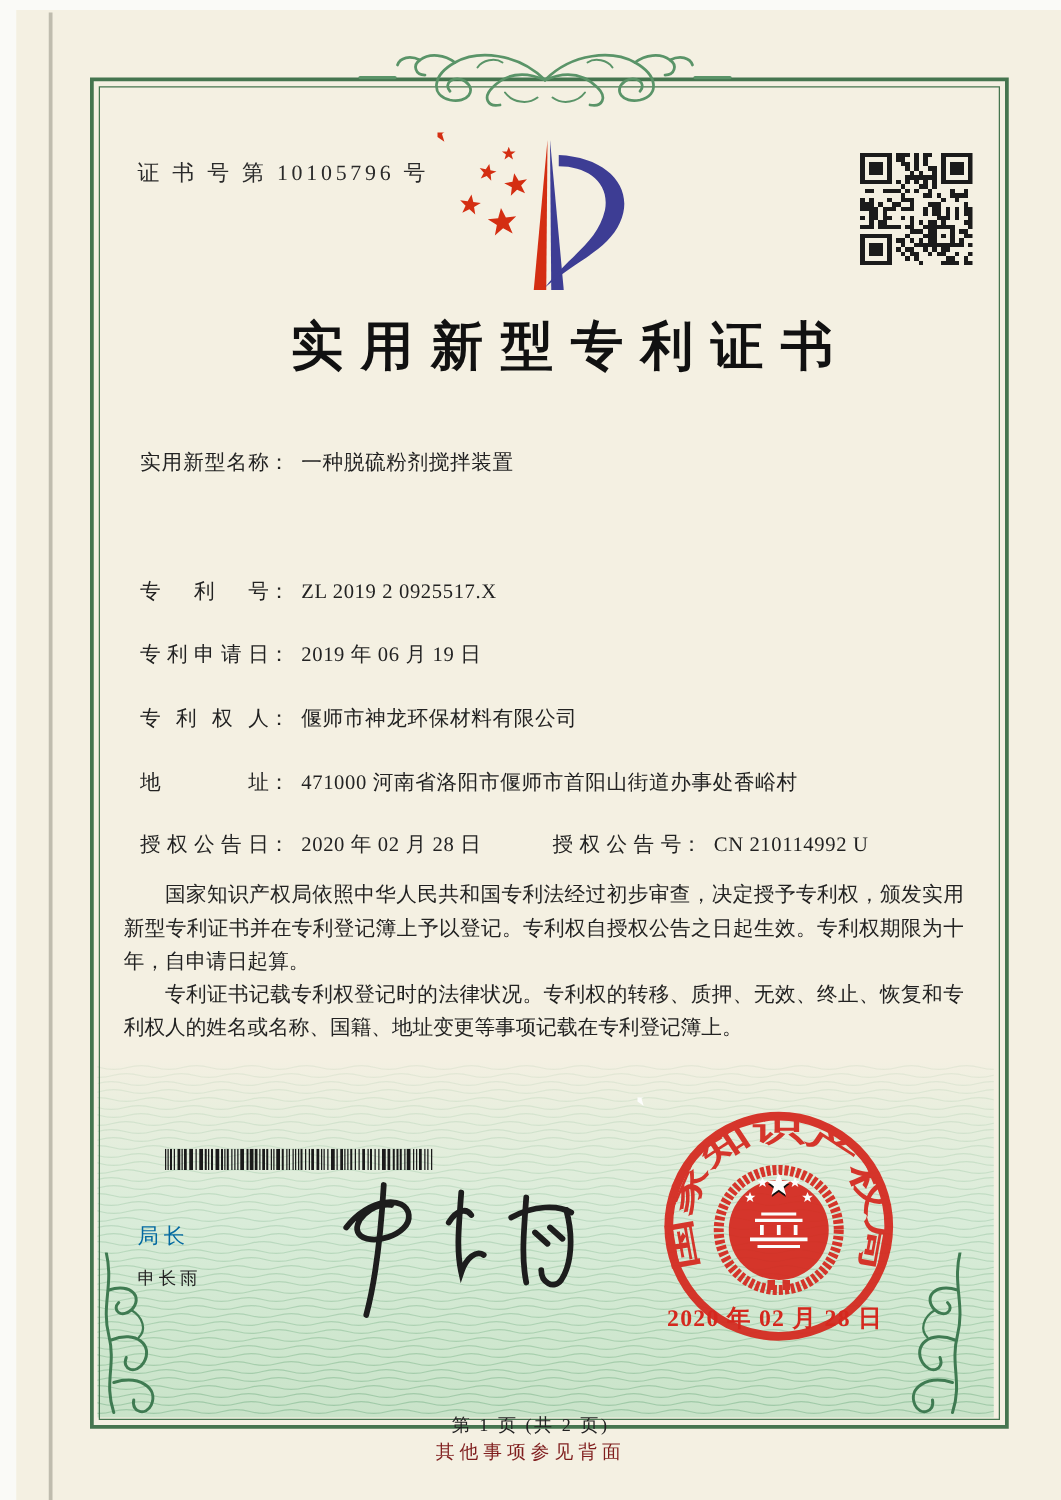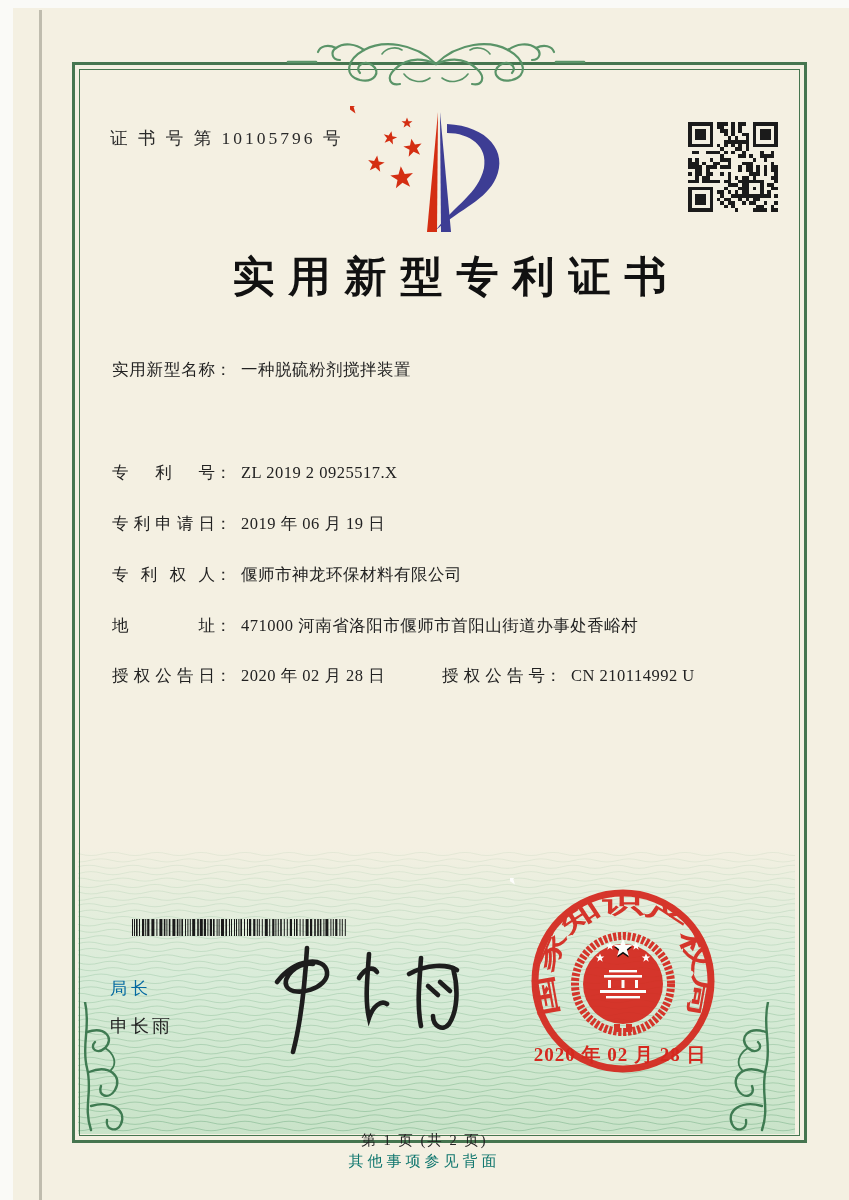--- a/index.html
+++ b/index.html
@@ -30,26 +30,26 @@
   .title{left:0;top:249px;width:100%;text-align:center;font-size:42px;font-weight:700;letter-spacing:14px;color:#111;padding-left:32px;}
   .row{position:absolute;left:112px;width:685px;font-size:16.5px;color:#222;}
   .row .lab{display:inline-block;width:103px;text-align:justify;text-align-last:justify;vertical-align:top;}
   .row .col{display:inline-block;width:26px;}
   .row .val{letter-spacing:.5px;}
   .row .pair2{position:absolute;left:330px;top:0;white-space:nowrap;}
   .paras{left:99px;top:703px;width:672px;font-size:16.5px;line-height:26.5px;text-align:justify;color:#222;}
   .paras p{margin:0;text-indent:2em;}
   .barcode{left:132px;top:919px;width:215px;height:17px;}
   .signer-title{left:110px;top:977px;font-size:17px;letter-spacing:4px;color:#0369a1;font-family:Liberation Sans, sans-serif;}
-  .signer-name{left:110px;top:1014px;font-size:18px;letter-spacing:3px;color:#222;font-family:"Liberation Sans","DejaVu Sans",sans-serif;}
+  .signer-name{left:110px;top:1014px;font-size:14px;letter-spacing:3px;color:#222;font-family:"Liberation Sans","DejaVu Sans",sans-serif;}
   .signature{left:243px;top:942px;}
   .seal{left:510px;top:878px;}
   .seal-date{left:515px;top:1042px;width:210px;text-align:center;font-size:19px;letter-spacing:1px;color:#d5281e;font-weight:600;}
   .page-no{left:0;top:1103px;width:100%;text-align:center;font-size:14.5px;letter-spacing:2px;color:#222;margin-top:28px;}
-  .back-note{left:0;top:1152px;width:100%;text-align:center;font-size:15px;letter-spacing:4px;color:#0f766e;}
+  .back-note{left:0;top:1152px;width:100%;text-align:center;font-size:15px;letter-spacing:4px;color:#7f1d1d;}
   .abs{position:absolute;}
 </style>
 </head>
 <body>
 
 <div class="page">
 
   <div class="scan-left"></div>
   <div class="scan-top"></div>
   <div class="scan-line"></div>
@@ -474,20 +474,24 @@
   <div class="content row" style="top:615px;">
     <span class="lab">地址</span><span class="col">：</span><span class="val">471000 河南省洛阳市偃师市首阳山街道办事处香峪村</span>
   </div>
   <div class="content row" style="top:665px;">
     <span class="lab">授权公告日</span><span class="col">：</span><span class="val">2020 年 02 月 28 日</span>
     <span class="pair2">
       <span class="lab">授权公告号</span><span class="col">：</span><span class="val">CN 210114992 U</span>
     </span>
   </div>
 
+  <div class="content abs paras">
+    <p>国家知识产权局依照中华人民共和国专利法经过初步审查，决定授予专利权，颁发实用新型专利证书并在专利登记簿上予以登记。专利权自授权公告之日起生效。专利权期限为十年，自申请日起算。</p>
+    <p>专利证书记载专利权登记时的法律状况。专利权的转移、质押、无效、终止、恢复和专利权人的姓名或名称、国籍、地址变更等事项记载在专利登记簿上。</p>
+  </div>
 
   <svg class="content abs barcode" id="barcode" viewBox="0 0 215 17" preserveAspectRatio="none">
       <rect x="0.0" y="0" width="1.0" height="17" fill="#1a1a1a"></rect>
       <rect x="2.0" y="0" width="1.0" height="17" fill="#1a1a1a"></rect>
       <rect x="4.0" y="0" width="1.6" height="17" fill="#1a1a1a"></rect>
       <rect x="7.0" y="0" width="1.0" height="17" fill="#1a1a1a"></rect>
       <rect x="10.0" y="0" width="2.2" height="17" fill="#1a1a1a"></rect>
       <rect x="13.2" y="0" width="1.0" height="17" fill="#1a1a1a"></rect>
       <rect x="15.2" y="0" width="2.2" height="17" fill="#1a1a1a"></rect>
       <rect x="19.4" y="0" width="3.0" height="17" fill="#1a1a1a"></rect>

